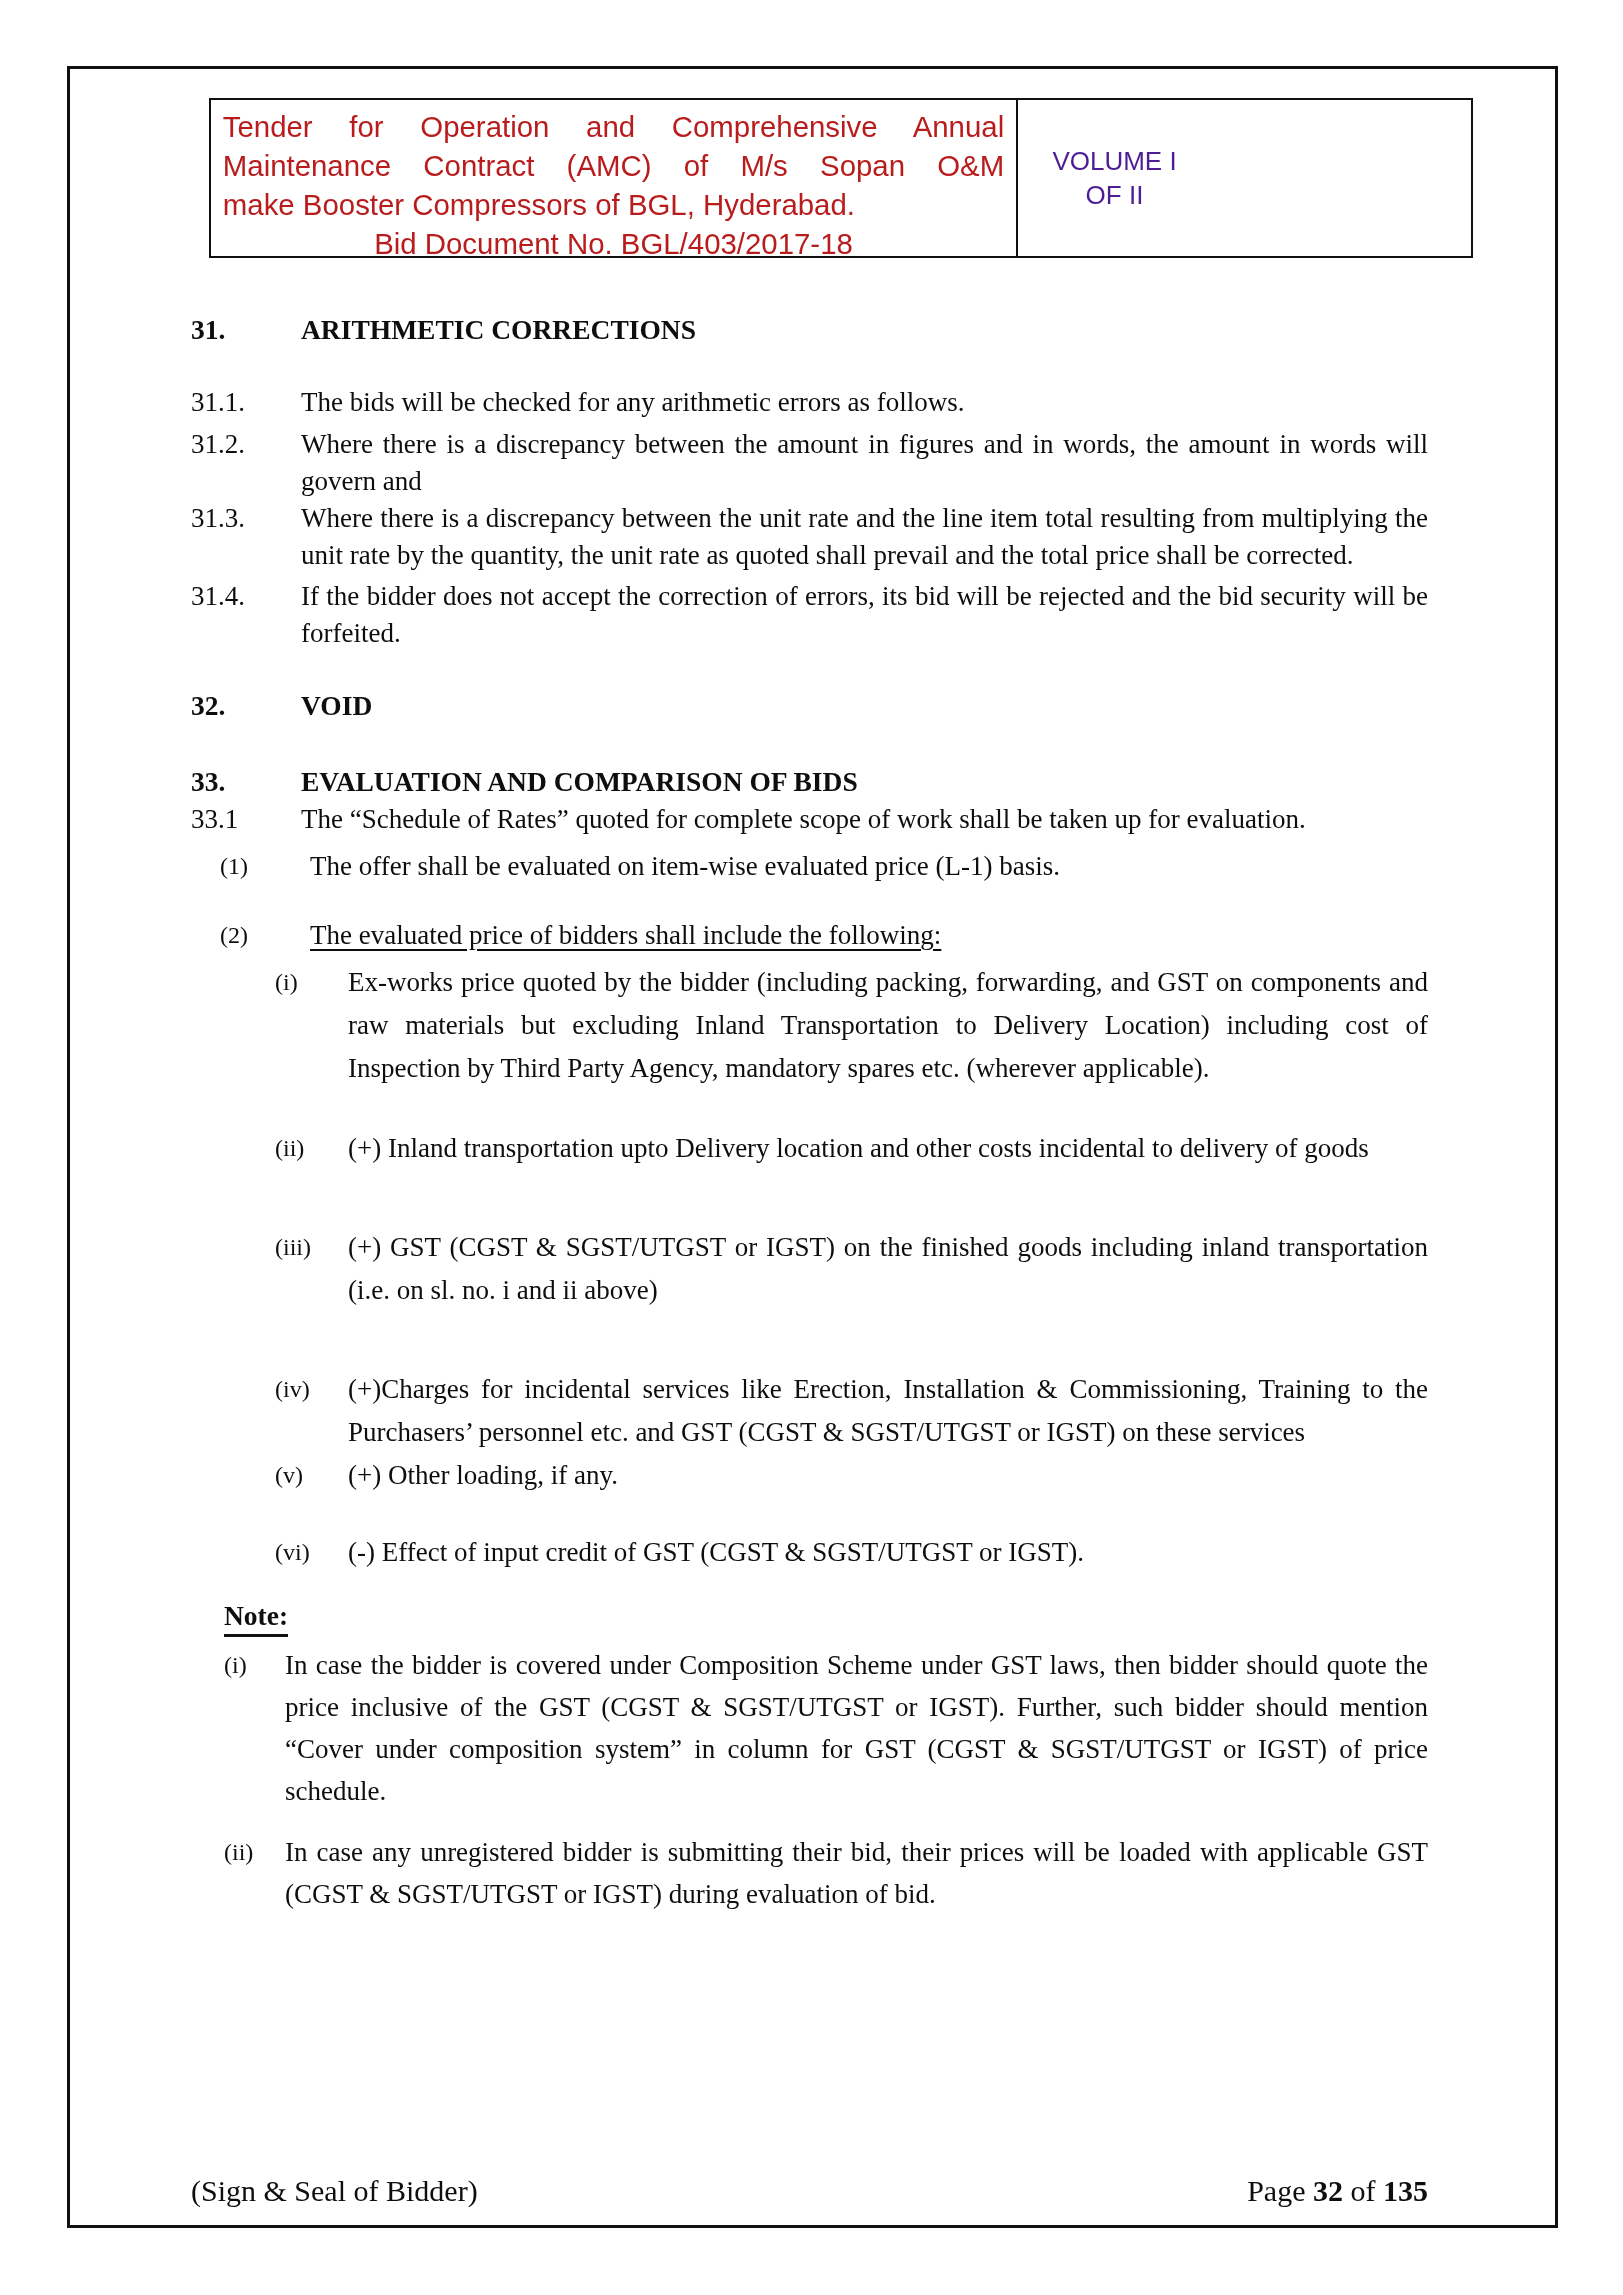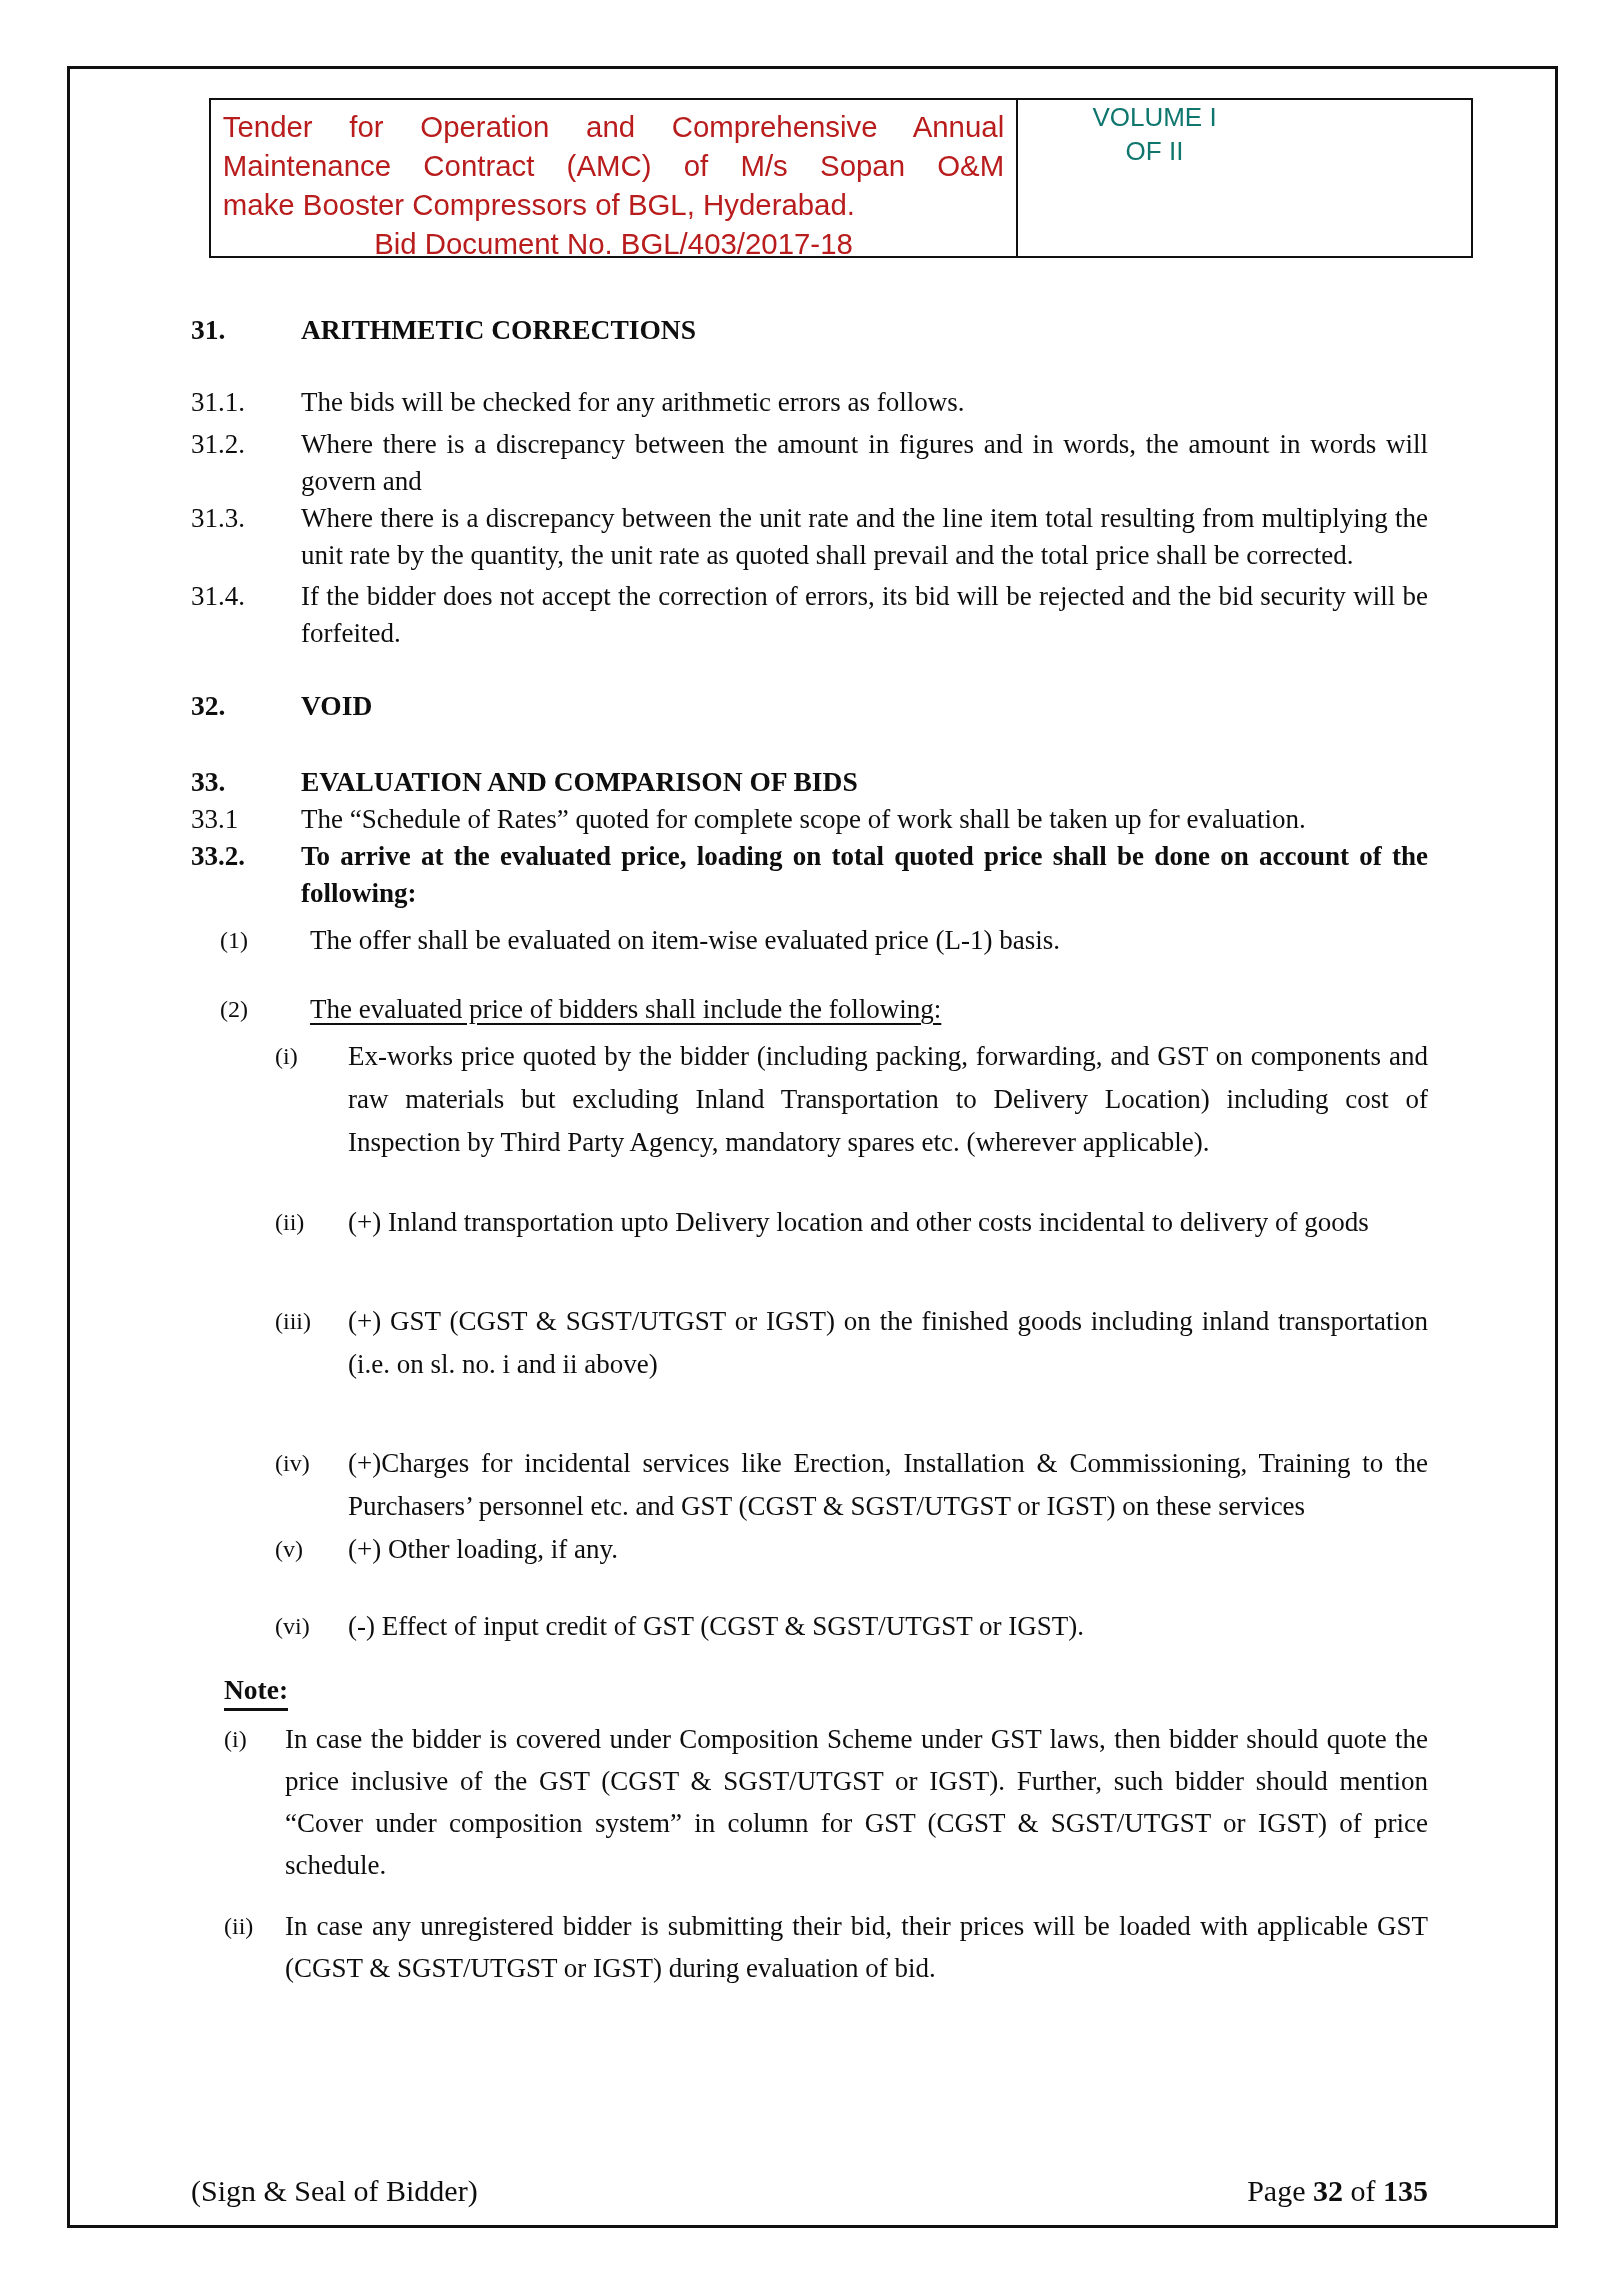--- a/index.html
+++ b/index.html
@@ -8,22 +8,22 @@
   .page-border{position:absolute;left:67px;top:66px;width:1491px;height:2162px;
         border:3.3px solid #101010;box-sizing:border-box;}
   
   .hdr{position:absolute;left:139px;top:29px;width:1264px;height:160px;
        border:2px solid #101010;box-sizing:border-box;display:flex;
        font-family:"Liberation Sans", sans-serif;}
   .hdr-logo-cell{position:relative;width:258px;border-right:2px solid #101010;box-sizing:border-box;
        display:flex;flex-direction:column;align-items:center;justify-content:flex-start;padding-top:3.9px;}
   .hdr-title-cell{width:807px;border-right:2px solid #101010;box-sizing:border-box;
        padding:6.5px 11.8px 3.9px 11.8px;font-size:29.4px;line-height:39px;color:#b91c1c;}
-  .hdr-vol-cell{width:193px;display:flex;flex-direction:column;align-items:center;
-       font-size:26px;line-height:34px;color:#0f766e;padding-left:40px;}
+  .hdr-vol-cell{width:193px;display:flex;flex-direction:column;align-items:center;justify-content:center;
+       font-size:26px;line-height:34px;color:#4c1d95;}
   .jline{text-align:justify;text-align-last:justify;}
   .lline{text-align:left;}
   .cline{text-align:center;}
   .scan-red-line{position:absolute;left:203px;top:0;width:2.6px;height:105px;background:var(--scan_red_line,#f58a8a);}
   .logo-sub{font-size:17px;color:var(--logo_text_green,#6fae6f);margin-top:-1.3px;font-weight:bold;}
   .company{font-size:25px;line-height:30px;color:#101010;text-align:center;margin-top:2.6px;}
   
   .body-col{position:absolute;left:121px;top:226px;width:1237px;font-size:27px;}
   .row{display:flex;line-height:37px;}
   .row .num{flex:0 0 110px;}
@@ -98,24 +98,20 @@
       </div>
 
       <div class="row heading mt60">
         <div class="num">33.</div>
         <div class="txt">EVALUATION AND COMPARISON OF BIDS</div>
       </div>
       <div class="row mt2">
         <div class="num">33.1</div>
         <div class="txt">The “Schedule of Rates” quoted for complete scope of work shall be taken up for evaluation.</div>
       </div>
-      <div class="row bold mt0">
-        <div class="num">33.2.</div>
-        <div class="txt">To arrive at the evaluated price, loading on total quoted price shall be done on account of the following:</div>
-      </div>
 
       <div class="row sub mt13">
         <div class="num">(1)</div>
         <div class="txt">The offer shall be evaluated on item-wise evaluated price (L-1) basis.</div>
       </div>
       <div class="row sub mt47">
         <div class="num">(2)</div>
         <div class="txt u">The evaluated price of bidders shall include the following:</div>
       </div>
 

